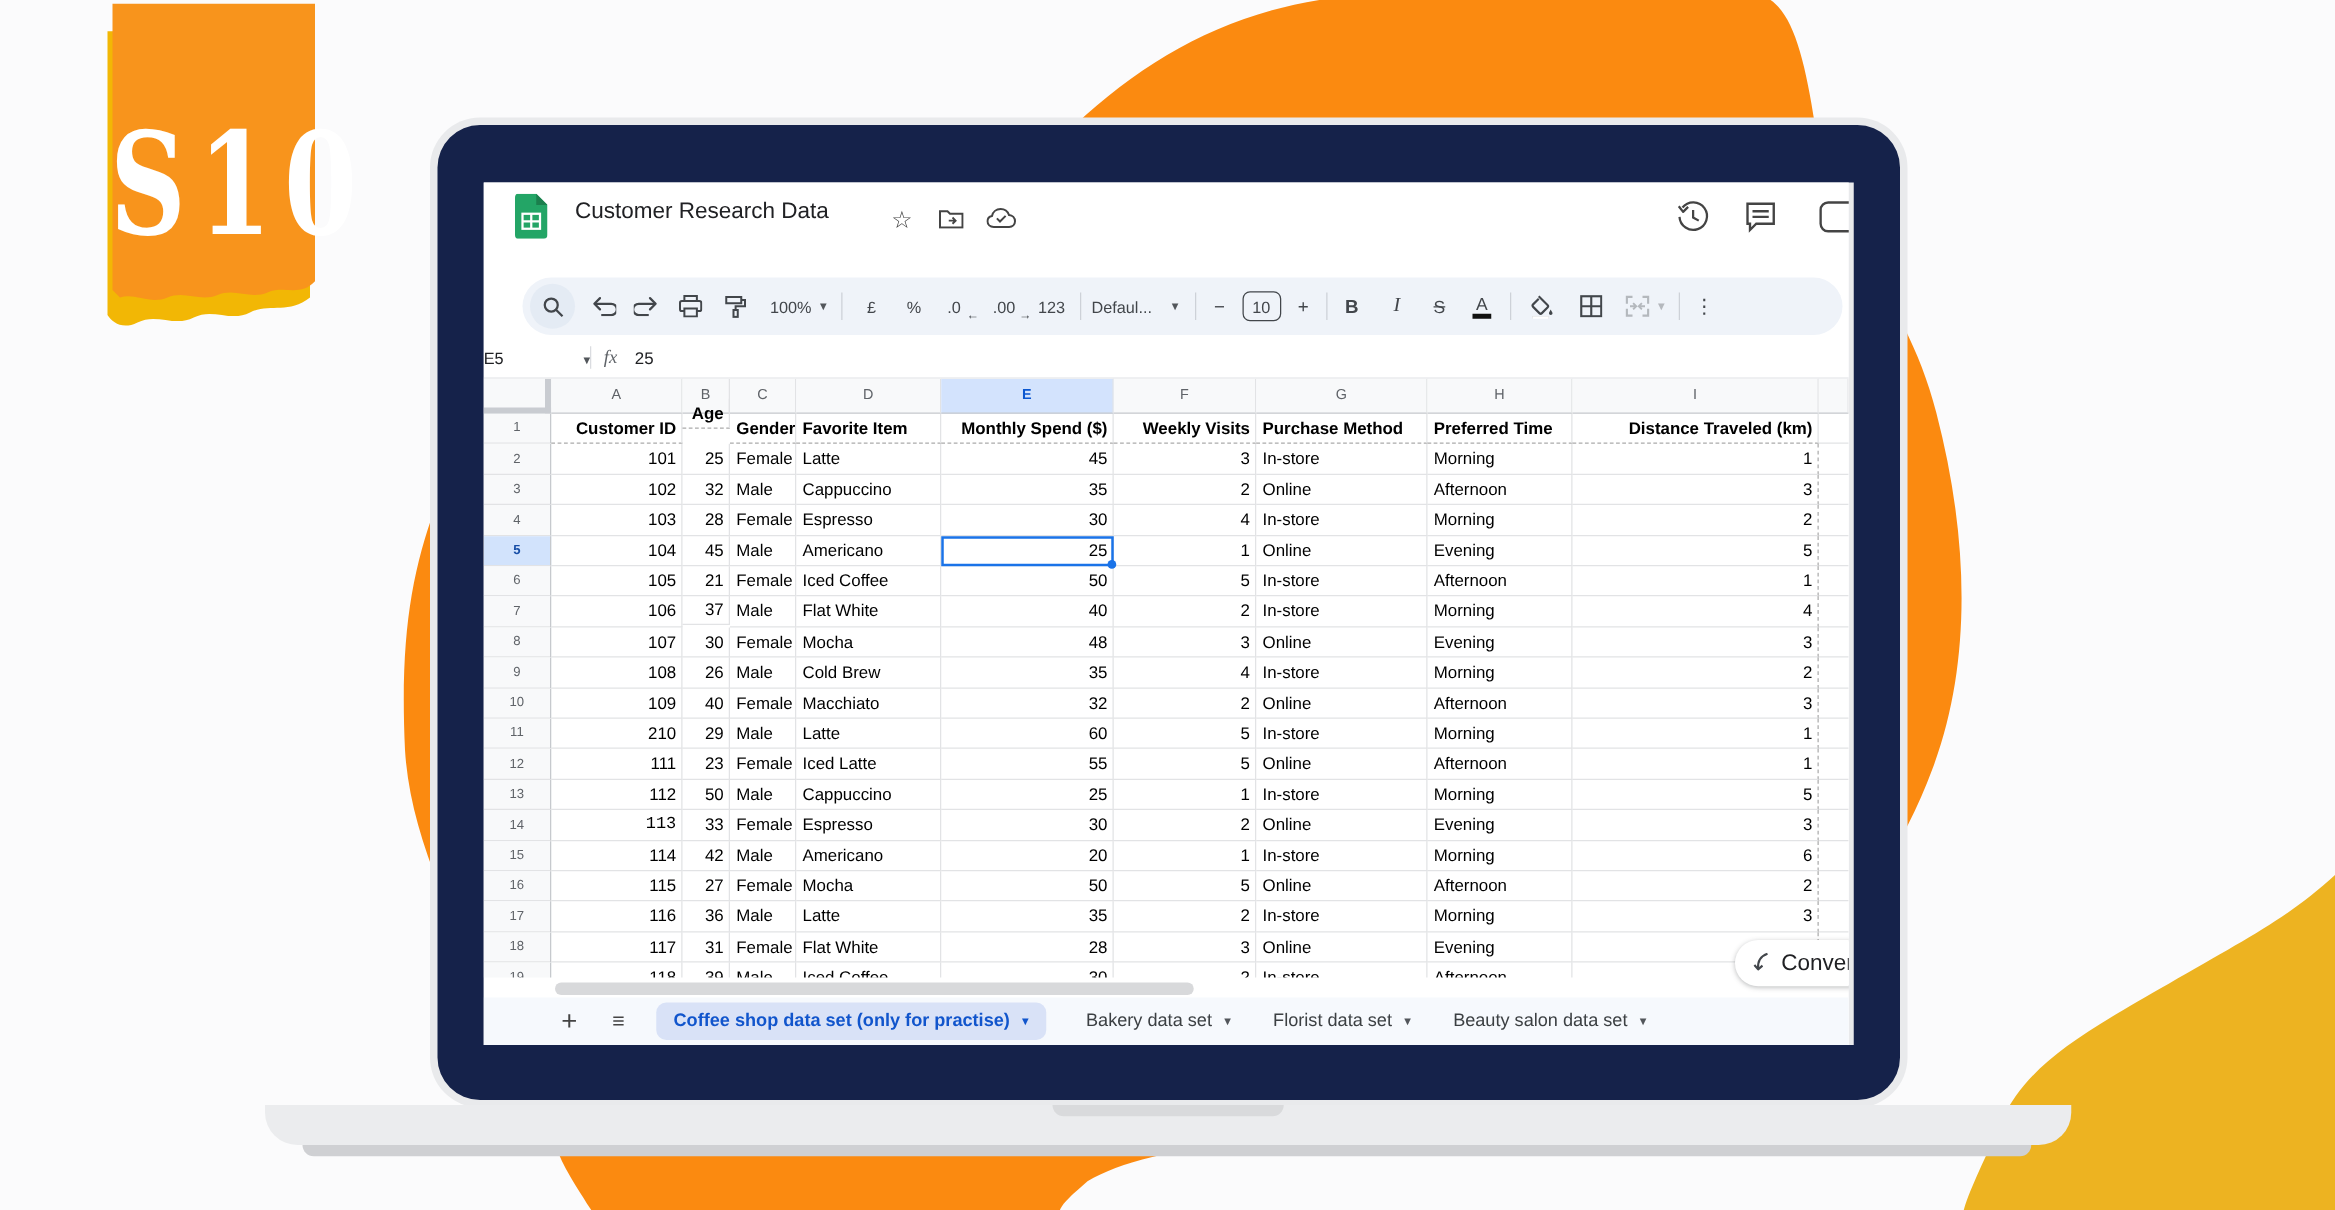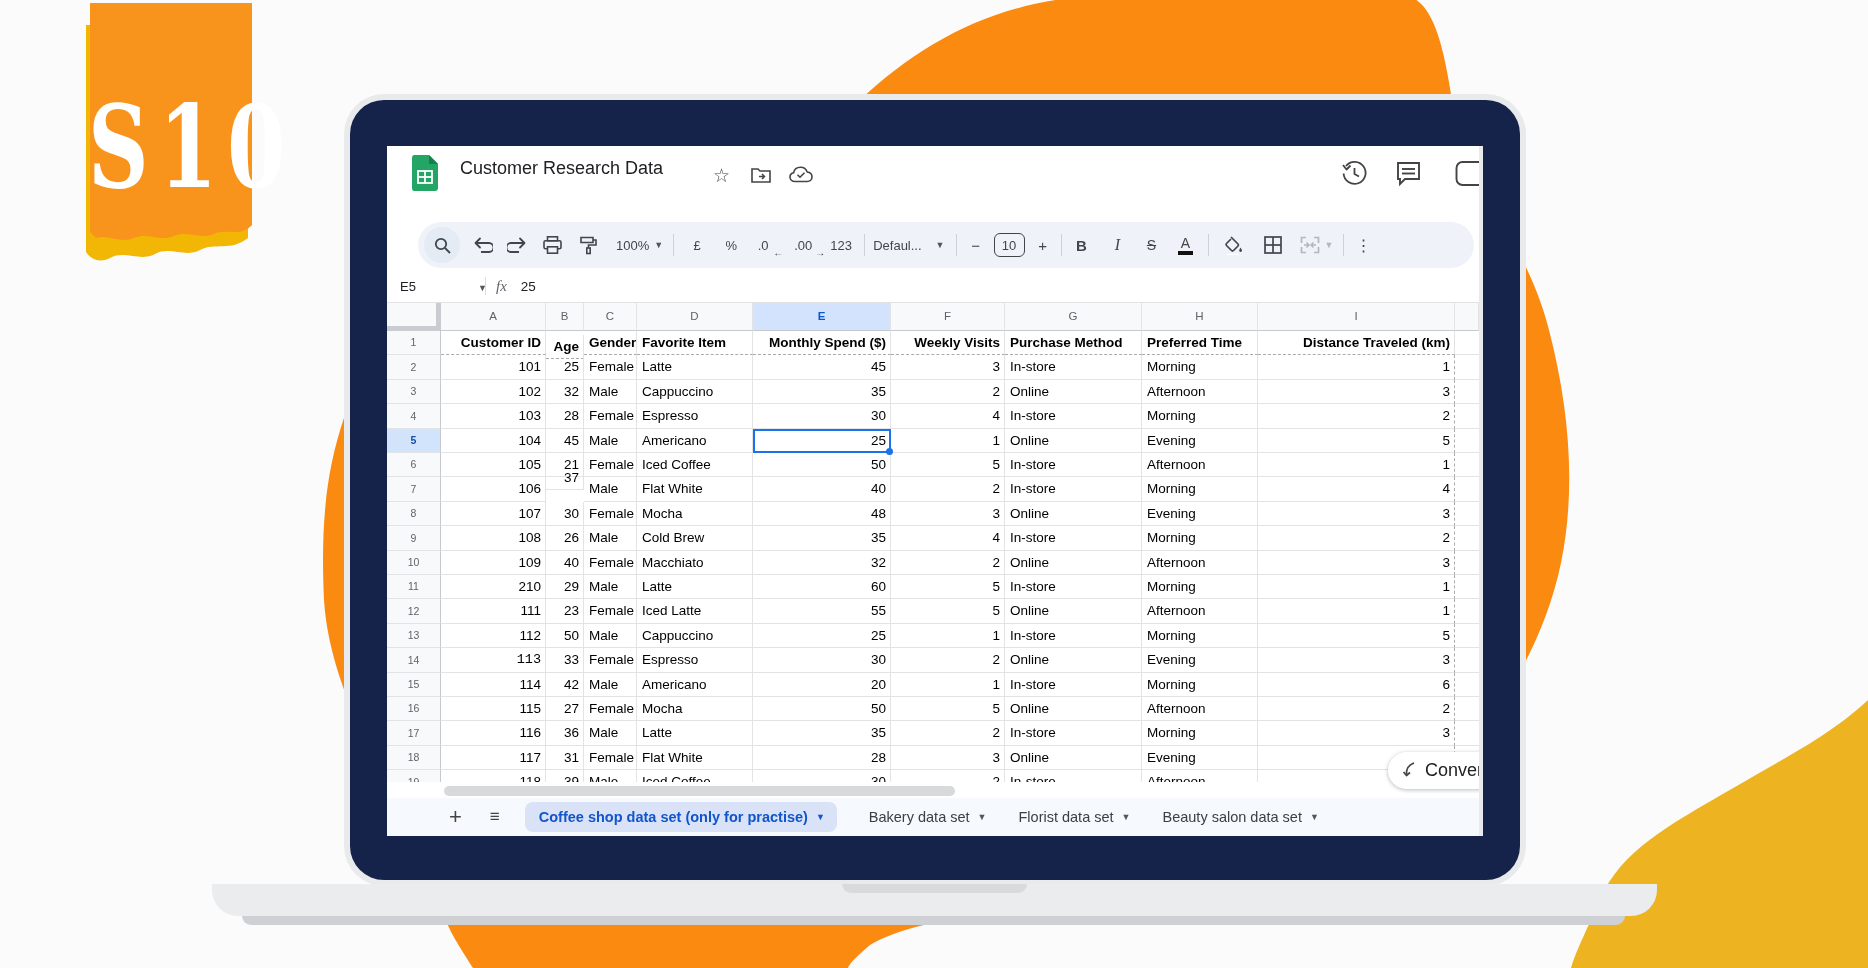--- a/index.html
+++ b/index.html
@@ -35,21 +35,21 @@
 .tb-div { width:1px; height:22px; background:#cdd1d8; margin:0 6px; flex:0 0 auto; }
 #search-circle { width:36px; height:36px; border-radius:50%; background:#e4ebf4; margin-left:6px; }
 .caret { font-size:9px; color:#52565b; margin-left:5px; }
 .dec-wrap { position:relative; font-weight:500; }
 .dec-arrow { position:absolute; font-size:10px; right:-9px; bottom:-5px; }
 #font-size-box { width:31px; height:24px; border:1.5px solid #42464b; border-radius:6px; font-size:13px; display:flex; align-items:center; justify-content:center; }
 .gray-ic { color:#b4b8bd; }
 
 
 #formula-bar { left:0; top:124px; width:1092px; height:33px; border-bottom:1px solid #e0e2e5; display:flex; align-items:center; }
-#name-box { margin-left:13px; width:85px; font-size:13px; color:#202124; }
+#name-box { width:85px; font-size:13px; color:#202124; }
 #fx-divider { width:1px; height:18px; background:#dadce0; margin:0 10px 0 0; }
 #fx-label { font-family:"Liberation Serif",serif; font-style:italic; color:#5f6368; font-size:15px; margin-right:14px; }
 #formula-value { font-size:13.5px; color:#202124; }
 
 
 #grid { left:0; top:157px; width:1092px; height:479px; overflow:hidden; background:#fff; }
 .gcell { position:absolute; font-size:13.5px; color:#000; overflow:hidden; white-space:nowrap; line-height:1; display:flex; align-items:center; }
 .ghead { background:#f8f9fa; color:#5f6368; font-size:11.5px; justify-content:center; border-right:1px solid #e2e3e5; border-bottom:1px solid #c6c9cd; }
 .ghead.sel { background:#d3e3fd; color:#0b57d0; font-weight:bold; }
 .grhead { background:#f8f9fa; color:#5f6368; font-size:10.5px; justify-content:center; border-right:1px solid #c6c9cd; border-bottom:1px solid #e2e3e5; }
@@ -262,21 +262,21 @@
       <div class="gcell ghead" style="left: 197px; top: 0px; width: 53px; height: 28px;">C</div>
       <div class="gcell ghead" style="left: 250px; top: 0px; width: 116px; height: 28px;">D</div>
       <div class="gcell ghead sel" style="left: 366px; top: 0px; width: 138px; height: 28px;">E</div>
       <div class="gcell ghead" style="left: 504px; top: 0px; width: 114px; height: 28px;">F</div>
       <div class="gcell ghead" style="left: 618px; top: 0px; width: 137px; height: 28px;">G</div>
       <div class="gcell ghead" style="left: 755px; top: 0px; width: 116px; height: 28px;">H</div>
       <div class="gcell ghead" style="left: 871px; top: 0px; width: 197px; height: 28px;">I</div>
       <div class="gcell ghead" style="left: 1068px; top: 0px; width: 24px; height: 28px;"></div>
       <div class="gcell grhead" style="left: 0px; top: 28px; width: 54px; height: 24.4px;">1</div>
       <div class="gcell gc al-r hdr" style="left: 54px; top: 28px; width: 105px; height: 24.4px; border-bottom: 1px dashed rgb(171, 171, 171);">Customer ID</div>
-      <div class="gcell gc al-r hdr" style="left: 159px; top: 32px; width: 38px; height: 24.4px; border-bottom: 1px dashed rgb(171, 171, 171);">Age</div>
+      <div class="gcell gc al-r hdr" style="left: 159px; top: 16px; width: 38px; height: 24.4px; border-bottom: 1px dashed rgb(171, 171, 171);">Age</div>
       <div class="gcell gc al-l hdr" style="left: 197px; top: 28px; width: 53px; height: 24.4px; border-bottom: 1px dashed rgb(171, 171, 171);">Gender</div>
       <div class="gcell gc al-l hdr" style="left: 250px; top: 28px; width: 116px; height: 24.4px; border-bottom: 1px dashed rgb(171, 171, 171);">Favorite Item</div>
       <div class="gcell gc al-r hdr" style="left: 366px; top: 28px; width: 138px; height: 24.4px; border-bottom: 1px dashed rgb(171, 171, 171);">Monthly Spend ($)</div>
       <div class="gcell gc al-r hdr" style="left: 504px; top: 28px; width: 114px; height: 24.4px; border-bottom: 1px dashed rgb(171, 171, 171);">Weekly Visits</div>
       <div class="gcell gc al-l hdr" style="left: 618px; top: 28px; width: 137px; height: 24.4px; border-bottom: 1px dashed rgb(171, 171, 171);">Purchase Method</div>
       <div class="gcell gc al-l hdr" style="left: 755px; top: 28px; width: 116px; height: 24.4px; border-bottom: 1px dashed rgb(171, 171, 171);">Preferred Time</div>
       <div class="gcell gc al-r hdr" style="left: 871px; top: 28px; width: 197px; height: 24.4px; border-bottom: 1px dashed rgb(171, 171, 171);">Distance Traveled (km)</div>
       <div class="gcell gc al-l hdr" style="left: 1068px; top: 28px; width: 24px; height: 24.4px; border-right: none;"></div>
       <div class="gcell grhead" style="left: 0px; top: 52.4px; width: 54px; height: 24.4px;">2</div>
       <div class="gcell gc al-r" style="left: 54px; top: 52.4px; width: 105px; height: 24.4px;">101</div>
@@ -328,21 +328,21 @@
       <div class="gcell gc al-l" style="left: 197px; top: 150px; width: 53px; height: 24.4px;">Female</div>
       <div class="gcell gc al-l" style="left: 250px; top: 150px; width: 116px; height: 24.4px;">Iced Coffee</div>
       <div class="gcell gc al-r" style="left: 366px; top: 150px; width: 138px; height: 24.4px;">50</div>
       <div class="gcell gc al-r" style="left: 504px; top: 150px; width: 114px; height: 24.4px;">5</div>
       <div class="gcell gc al-l" style="left: 618px; top: 150px; width: 137px; height: 24.4px;">In-store</div>
       <div class="gcell gc al-l" style="left: 755px; top: 150px; width: 116px; height: 24.4px;">Afternoon</div>
       <div class="gcell gc al-r" style="left: 871px; top: 150px; width: 197px; height: 24.4px; border-right: 1px dashed rgb(171, 171, 171);">1</div>
       <div class="gcell gc al-l" style="left: 1068px; top: 150px; width: 24px; height: 24.4px; border-right: none;"></div>
       <div class="gcell grhead" style="left: 0px; top: 174.4px; width: 54px; height: 24.4px;">7</div>
       <div class="gcell gc al-r" style="left: 54px; top: 174.4px; width: 105px; height: 24.4px;">106</div>
-      <div class="gcell gc al-r" style="left: 159px; top: 163px; width: 38px; height: 24.4px;">37</div>
+      <div class="gcell gc al-r" style="left: 159px; top: 173px; width: 38px; height: 24.4px;">37</div>
       <div class="gcell gc al-l" style="left: 197px; top: 174.4px; width: 53px; height: 24.4px;">Male</div>
       <div class="gcell gc al-l" style="left: 250px; top: 174.4px; width: 116px; height: 24.4px;">Flat White</div>
       <div class="gcell gc al-r" style="left: 366px; top: 174.4px; width: 138px; height: 24.4px;">40</div>
       <div class="gcell gc al-r" style="left: 504px; top: 174.4px; width: 114px; height: 24.4px;">2</div>
       <div class="gcell gc al-l" style="left: 618px; top: 174.4px; width: 137px; height: 24.4px;">In-store</div>
       <div class="gcell gc al-l" style="left: 755px; top: 174.4px; width: 116px; height: 24.4px;">Morning</div>
       <div class="gcell gc al-r" style="left: 871px; top: 174.4px; width: 197px; height: 24.4px; border-right: 1px dashed rgb(171, 171, 171);">4</div>
       <div class="gcell gc al-l" style="left: 1068px; top: 174.4px; width: 24px; height: 24.4px; border-right: none;"></div>
       <div class="gcell grhead" style="left: 0px; top: 198.8px; width: 54px; height: 24.4px;">8</div>
       <div class="gcell gc al-r" style="left: 54px; top: 198.8px; width: 105px; height: 24.4px;">107</div>

